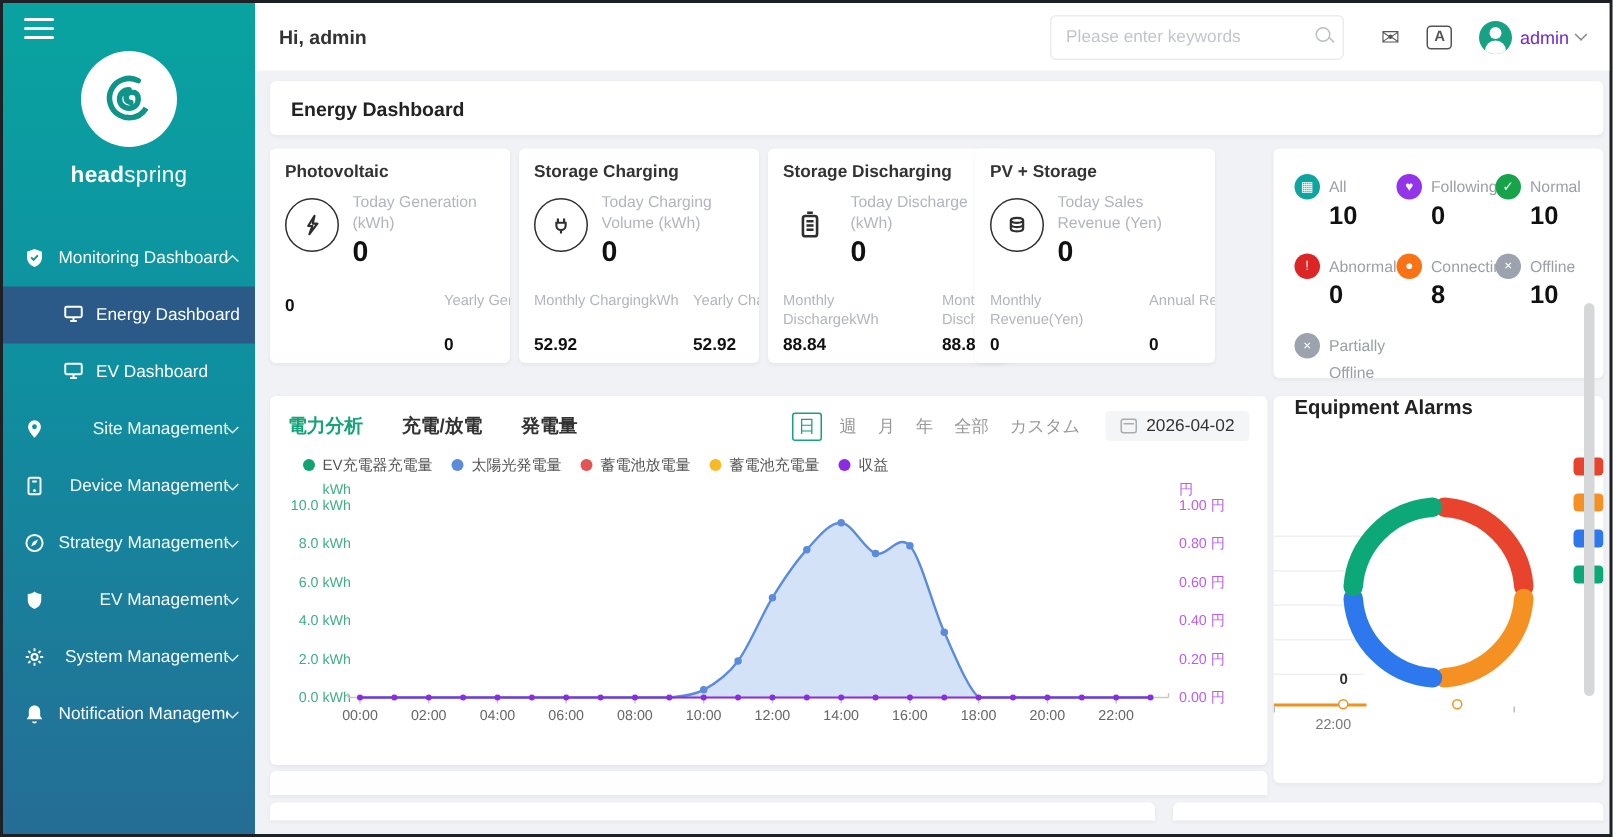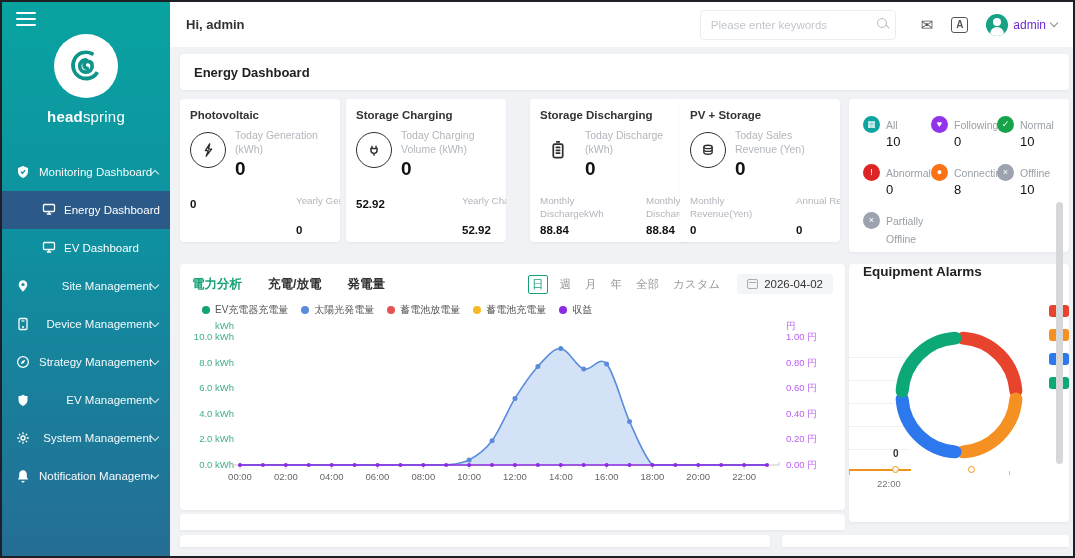--- a/index.html
+++ b/index.html
@@ -65,21 +65,21 @@
   .substats .col { width:106px; flex:0 0 106px; padding-right:8px; }
   .substats .clabel { font-size:9.8px; color:#b2b6bc; line-height:1.3; height:26px; overflow:hidden; }
   .substats .cval { font-size:11.5px; font-weight:700; color:#111; margin-top:3px; }
   
   .status-card { left:679px; top:97px; width:220px; height:153px; padding:16px 6px 8px 14px; overflow:hidden; }
   .sgrid { display:grid; grid-template-columns:68px 66px 60px; row-gap:14px; }
   .sitem { display:flex; gap:6px; }
   .sico { width:17px; height:17px; border-radius:50%; color:#fff; font-size:9px; line-height:17px;
           text-align:center; flex:0 0 17px; margin-top:1px; }
   .sitem .stxt .slab { font-size:10.5px; color:#9aa0a6; max-width:46px; white-space:nowrap; overflow:hidden; }
-  .sitem .stxt .sv { font-size:13px; font-weight:400; color:#111; margin-top:1px; }
+  .sitem .stxt .sv { font-size:17px; font-weight:700; color:#111; margin-top:1px; }
   .sitem.wide .stxt .slab { white-space:normal; max-width:52px; line-height:1.3; }
   
   .chart-card { left:10px; top:262px; width:665px; height:246px; padding:10px 12px; }
   .chead { display:flex; align-items:center; }
   .tab { font-size:12.5px; font-weight:700; color:#333; margin-right:26px; cursor:pointer; }
   .tab.active { color:#16a37a; }
   .chead .sp { flex:1; }
   .period { font-size:11.5px; color:#999; margin:0 7px; cursor:pointer; }
   .period.active { color:#16a37a; border:1px solid #16a37a; border-radius:2px; padding:1px 3px; margin-right:5px; }
   .datechip { display:flex; align-items:center; background:#f4f5f7; border-radius:3px; padding:4px 10px;
@@ -278,31 +278,32 @@
             <path d="M7 9.8v1.6"></path>
           </svg>
       </div>
       <div class="smain">
         <div class="slabel">Today Charging Volume (kWh)</div>
         <div class="sval">0</div>
       </div>
     </div>
     <div class="substats">
       <div class="col">
+          <div class="clabel">Monthly ChargingkWh</div>
           <div class="cval">52.92</div>
         </div>
       <div class="col">
           <div class="clabel">Yearly ChargingkWh</div>
           <div class="cval">52.92</div>
         </div>
 
     </div>
   </div>
 
-  <div class="card scard" style="left:360px">
+  <div class="card scard" style="left:342px">
     <div class="stitle">Storage Discharging</div>
     <div class="srow">
       <div class="icircle" style="border-radius:8px;border:none">
         <svg width="22" height="22" viewBox="0 0 14 14" fill="none" stroke="#2e2e2e" stroke-width="1.1">
             <rect x="4" y="3.2" width="6" height="8.6" rx="1"></rect>
             <path d="M5.8 1.8h2.4M5.5 5.4h3M5.5 7.2h3M5.5 9h3"></path>
           </svg>
       </div>
       <div class="smain">
         <div class="slabel">Today Discharge (kWh)</div>
@@ -315,21 +316,21 @@
           <div class="cval">88.84</div>
         </div>
       <div class="col">
           <div class="clabel">Monthly DischargekWh</div>
           <div class="cval">88.84</div>
         </div>
 
     </div>
   </div>
 
-  <div class="card scard" style="left:510px">
+  <div class="card scard" style="left:480px">
     <div class="stitle">PV + Storage</div>
     <div class="srow">
       <div class="icircle">
         <svg width="18" height="18" viewBox="0 0 14 14" fill="none" stroke="#2e2e2e" stroke-width="1.1">
             <ellipse cx="7" cy="4.6" rx="3.2" ry="1.3"></ellipse>
             <path d="M3.8 4.6v2.2c0 .7 1.4 1.3 3.2 1.3s3.2-.6 3.2-1.3V4.6"></path>
             <path d="M3.8 6.8V9c0 .7 1.4 1.3 3.2 1.3S10.2 9.7 10.2 9V6.8"></path>
           </svg>
       </div>
       <div class="smain">

